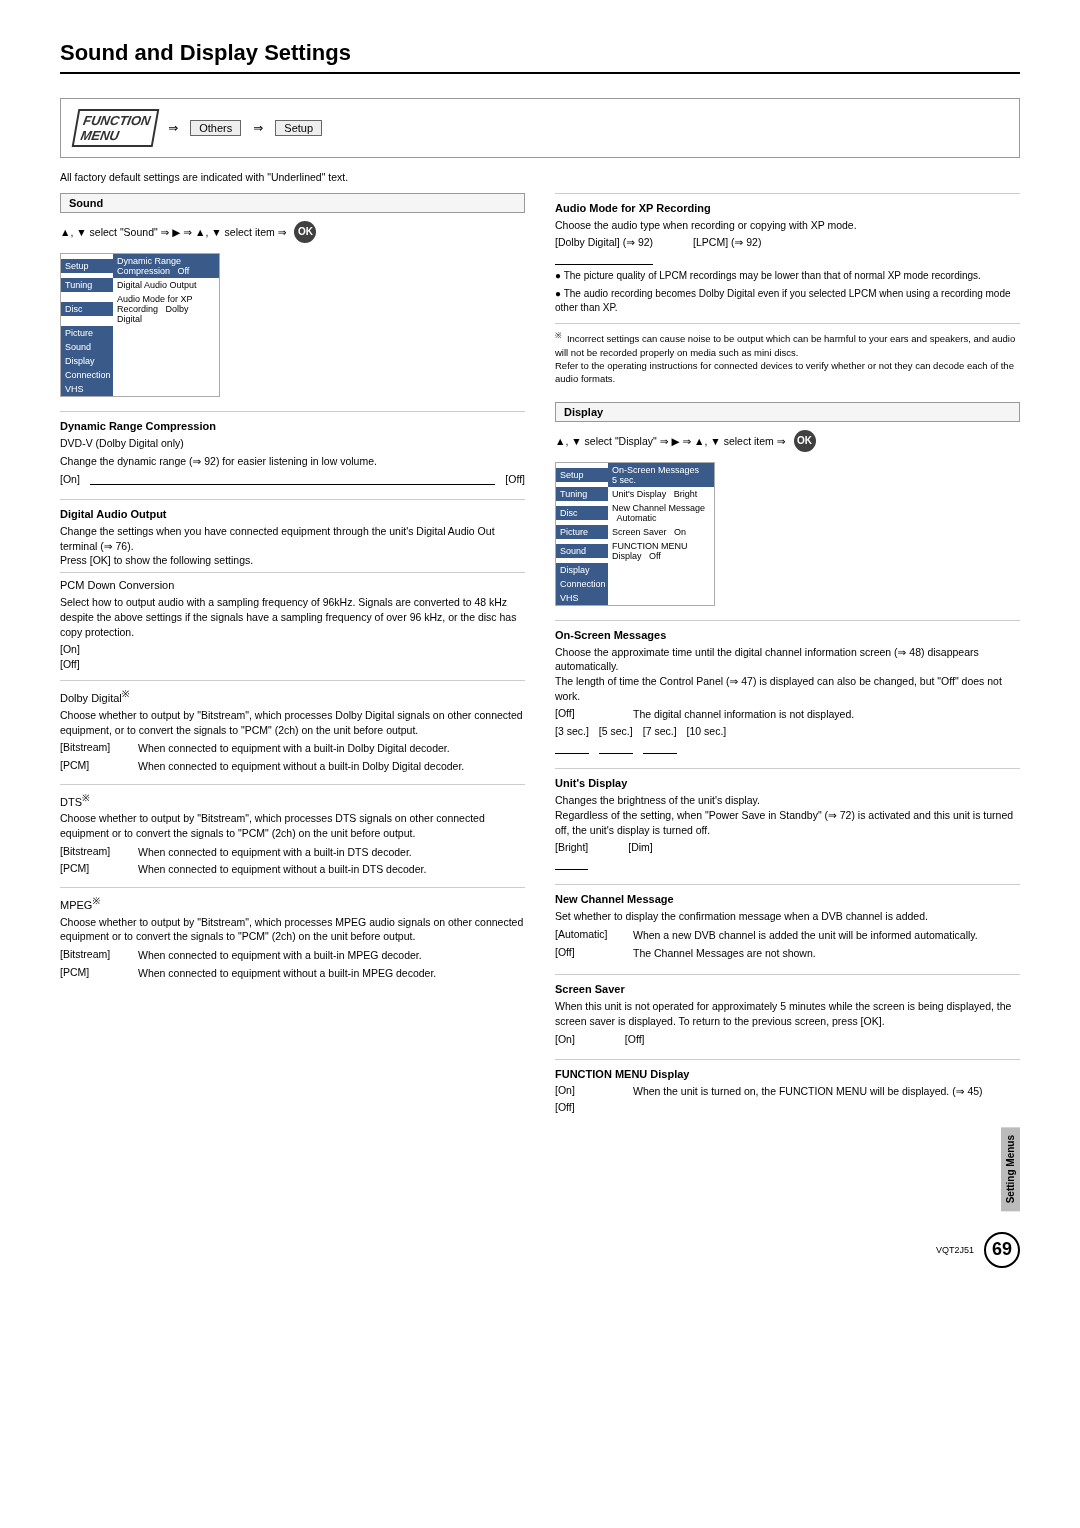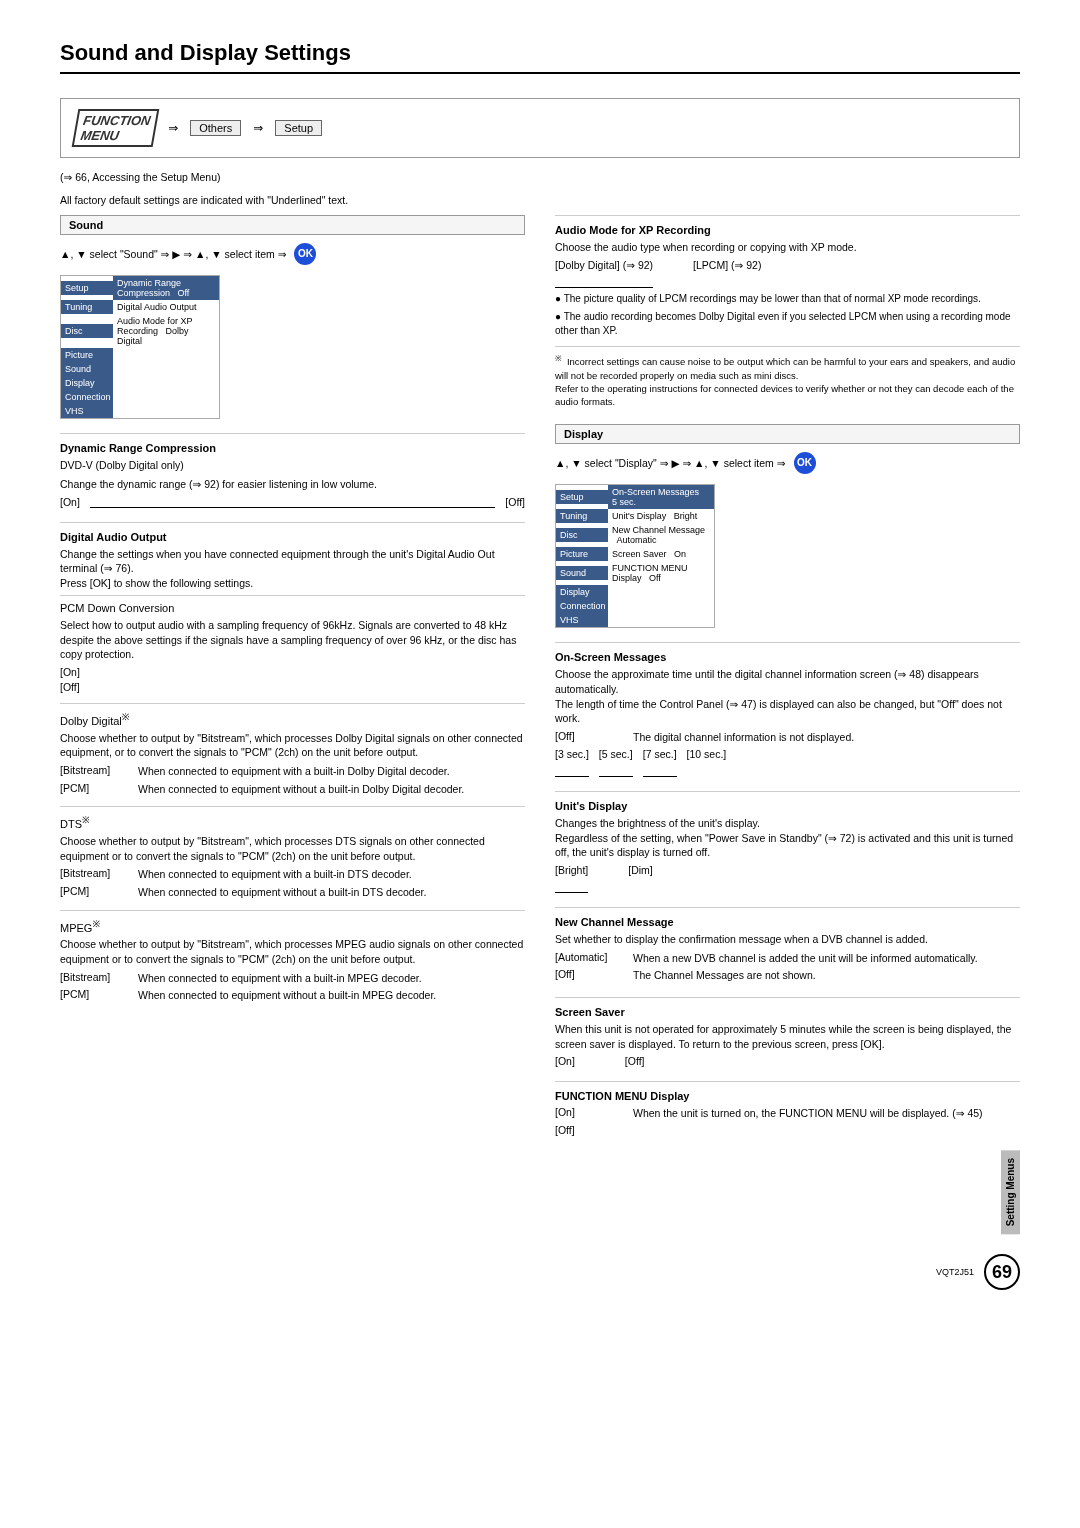--- a/index.html
+++ b/index.html
@@ -73,21 +73,21 @@
     }
     .select-instruction {
       font-size: 10.5px;
       margin-bottom: 10px;
       display: flex;
       align-items: center;
       gap: 4px;
     }
     .ok-btn {
       display: inline-block;
-      background: #1d4ed8;
+      background: #404040;
       color: #fff;
       border-radius: 50%;
       width: 22px;
       height: 22px;
       text-align: center;
       line-height: 22px;
       font-size: 10px;
       font-weight: bold;
       margin-left: 4px;
     }
@@ -192,21 +192,20 @@
   <h1 class="page-title">Sound and Display Settings</h1>
 
   <div class="nav-box">
     <span class="func-icon">FUNCTION<br>MENU</span>
     <span class="arrow">⇒</span>
     <span class="nav-btn">Others</span>
     <span class="arrow">⇒</span>
     <span class="nav-btn">Setup</span>
   </div>
 
-  <div class="note-text">(⇒ 66, Accessing the Setup Menu)</div>
   <div class="note-text">All factory default settings are indicated with "Underlined" text.</div>
 
   <div class="main-layout">
 
     <div class="left-col">
 
       <div class="section-label">Sound</div>
 
       <div class="select-instruction">
         <span>▲, ▼ select "Sound" ⇒ ▶ ⇒ ▲, ▼ select item ⇒</span>

